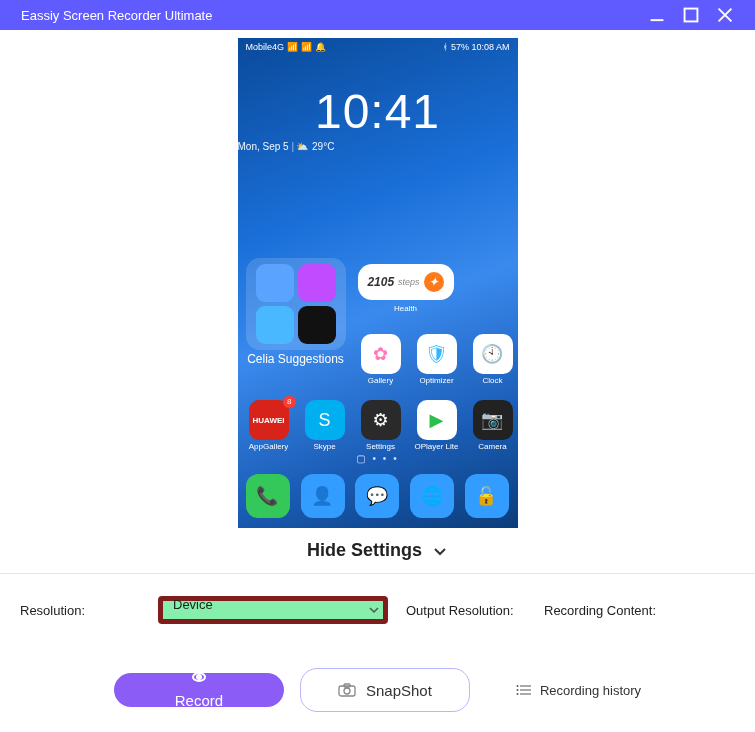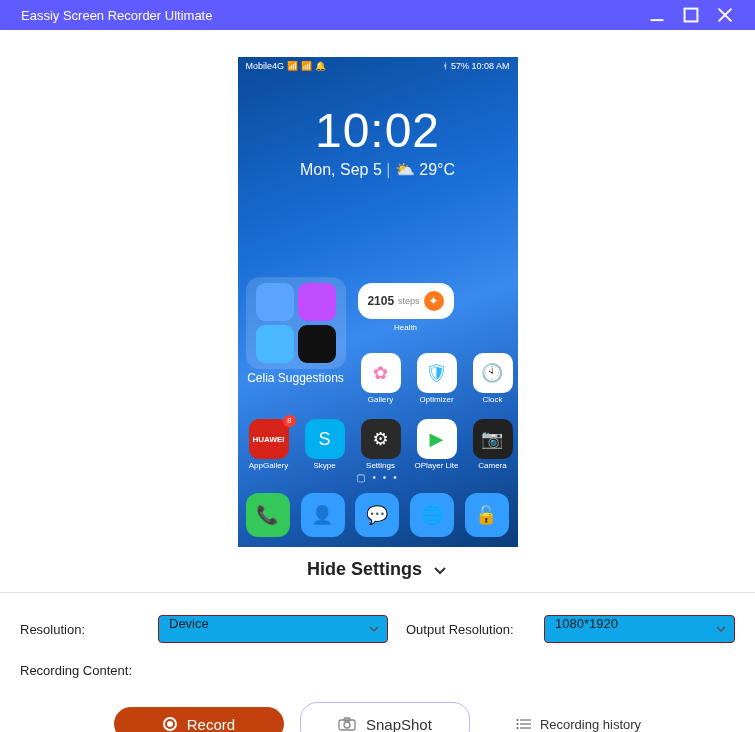--- a/index.html
+++ b/index.html
@@ -3,53 +3,53 @@
 <meta charset="utf-8">
 <style>
   * { box-sizing: border-box; margin: 0; padding: 0; font-family: -apple-system, BlinkMacSystemFont, "Segoe UI", Arial, sans-serif; }
   body { width: 755px; height: 732px; background: #fff; overflow: hidden; }
   .titlebar { height: 30px; background: #605bff; display: flex; align-items: center; padding: 0 21px; color: #fff; font-size: 13px; }
   .titlebar-text { flex: 1; }
   .window-controls { display: flex; gap: 16px; }
   .window-control { width: 18px; height: 18px; display: flex; align-items: center; justify-content: center; cursor: pointer; }
   .window-control svg { stroke: #fff; stroke-width: 1.5; fill: none; }
 
-  .main-area { position: relative; height: 500px; display: flex; justify-content: center; align-items: flex-start; padding-top: 8px; margin-top: 19px; }
+  .main-area { position: relative; height: 500px; display: flex; justify-content: center; align-items: flex-start; padding-top: 8px; }
   .phone { width: 280px; height: 490px; background: linear-gradient(160deg,#0a4a9a 0%,#1a6fd8 35%,#3a8aee 55%,#1a5cb5 80%,#0b3d7a 100%); position: relative; overflow: hidden; color: #fff; }
   .phone-status { display: flex; justify-content: space-between; align-items: center; font-size: 9px; padding: 4px 8px; }
   .phone-status .left, .phone-status .right { display:flex; gap:3px; align-items:center; }
   .phone-time-big { text-align: center; font-size: 48px; font-weight: 300; margin-top: 28px; letter-spacing: 1px; }
-  .phone-date { text-align: center; font-size: 16px; margin-top: 2px; opacity: .95; }
+  .phone-date { text-align: left; font-size: 10px; margin-top: 2px; opacity: .95; }
   .app { width: 46px; display: flex; flex-direction: column; align-items: center; }
   .app-icon { width: 40px; height: 40px; border-radius: 10px; display:flex; align-items:center; justify-content:center; font-size:18px; color:#fff; }
   .app-label { font-size: 8px; color: #fff; margin-top: 2px; white-space: nowrap; text-align:center; }
   .sugg-box { background: rgba(255,255,255,.15); border-radius: 14px; padding: 6px; width: 100px; }
   .sugg-box .mini { display:flex; flex-wrap:wrap; gap:4px; justify-content:center;}
   .sugg-box .mi { width:38px; height:38px; border-radius:9px; }
 
-  .health-widget { position:absolute; top:226px; left:120px; background:#fff; color:#333; border-radius:14px; width:96px; height:36px; display:flex; align-items:center; justify-content:center; font-size:12px; gap:4px;}
+  .health-widget { position:absolute; top:226px; left:120px; background:#fff; color:#333; border-radius:14px; width:96px; height:36px; display:flex; align-items:center; justify-content:center; font-size:12px; gap:4px;font-style:italic;}
   .health-widget .circle { width:20px;height:20px;border-radius:50%;background:#ff7a1a;color:#fff;display:flex;align-items:center;justify-content:center;font-size:12px;}
   .health-lbl { position:absolute; top:266px; left:120px; width:96px; text-align:center; font-size:8px;}
 
   .dots { position:absolute; bottom:64px; width:100%; text-align:center; font-size:10px; letter-spacing:2px; opacity:.8;}
   .dock { position:absolute; bottom:10px; left:8px; right:8px; display:flex; gap:10px; justify-content:space-around;}
   .dock .app-icon { width:44px; height:44px; border-radius:12px;}
 
   .badge { position:absolute; top:-4px; right:-4px; background:#ff3b30; color:#fff; font-size:8px; border-radius:8px; padding:0 4px; line-height:12px;}
 
   .hide-settings { text-align: center; font-size: 18px; font-weight: 600; color: #222; padding: 10px 0 12px; cursor: pointer; display:flex; align-items:center; justify-content:center; gap:10px;}
   .hide-settings svg { width:16px; height:16px; }
 
   .settings-panel { border-top: 1px solid #e4e4e4; padding: 22px 20px 16px; display:grid; grid-template-columns: 130px 230px 140px 1fr; row-gap: 20px; column-gap: 8px; align-items:center; font-size:13px; color:#222;}
   .select { position:relative; }
-  .select-box { border:1px solid #7f1d1d; border-radius:4px; height:28px; padding:0 28px 11px 10px; display:flex; align-items:center; font-size:13px; background:#0ea5e9; cursor:pointer;}
+  .select-box { border:5px solid #7f1d1d; border-radius:4px; height:28px; padding:0 28px 11px 10px; display:flex; align-items:center; font-size:13px; background:#86efac; cursor:pointer;}
   .select-arrow { position:absolute; right:8px; top:50%; transform:translateY(-50%); }
 
   .bottom-bar { display:flex; align-items:center; justify-content:center; gap:16px; padding: 8px 20px 14px;}
-  .record-btn { width:170px; height:34px; border-radius:17px; background:#c2410c; color:#fff; display:flex; align-items:center; justify-content:center; gap:10px; font-size:15px; font-weight:500; cursor:pointer;}
+  .record-btn { width:170px; height:34px; border-radius:17px; background:#8b5cf6; color:#fff; display:flex; align-items:center; justify-content:center; gap:10px; font-size:15px; font-weight:500; cursor:pointer;flex-direction:column;}
   .record-dot { width:14px;height:14px;border:2px solid #fff;border-radius:50%;display:flex;align-items:center;justify-content:center;}
   .record-dot::after{content:"";width:6px;height:6px;background:#fff;border-radius:50%;}
   .snap-btn { width:170px; height:44px; border-radius:17px; border:1px solid #b9b6ff; color:#333; display:flex; align-items:center; justify-content:center; gap:10px; font-size:15px; cursor:pointer;}
   .history { display:flex; align-items:center; gap:8px; font-size:13px; color:#333; cursor:pointer; margin-left:30px;}
 </style>
 </head>
 <body>
 
 <div class="titlebar">
   <div class="titlebar-text">Eassiy Screen Recorder Ultimate</div>
@@ -80,21 +80,21 @@
         <span>Mobile4G</span>
         <span>📶</span>
         <span>📶</span>
         <span>🔔</span>
       </div>
       <div class="right">
         <span>ᚼ</span>
         <span>57%  10:08 AM</span>
       </div>
     </div>
-    <div class="phone-time-big">10:02</div>
+    <div class="phone-time-big">10:41</div>
     <div class="phone-date">
       <span>Mon, Sep 5</span>
       <span style="opacity:.6"> | </span>
       <span>⛅</span>
       <span>29°C</span>
     </div>
 
     <div class="health-widget">
       <span style="font-weight:600">2105</span>
       <span style="font-size:9px;color:#888">steps</span>
@@ -176,28 +176,20 @@
   <div>Resolution:</div>
   <div class="select">
     <div class="select-box">
         <span>Device</span>
       </div>
     <svg class="select-arrow" width="12" height="12" viewBox="0 0 12 12">
         <path d="M2 4 L6 8 L10 4" fill="none" stroke="#555" stroke-width="1.5"></path>
       </svg>
   </div>
   <div style="padding-left:10px">Output Resolution:</div>
-  <div class="select">
-    <div class="select-box">
-        <span>1080*1920</span>
-      </div>
-    <svg class="select-arrow" width="12" height="12" viewBox="0 0 12 12">
-        <path d="M2 4 L6 8 L10 4" fill="none" stroke="#555" stroke-width="1.5"></path>
-      </svg>
-  </div>
   <div>Recording Content:</div>
   <div></div>
     <div></div>
 </div>
 
 <div class="bottom-bar">
   <div class="record-btn">
     <span class="record-dot"></span>
     <span>Record</span>
   </div>

